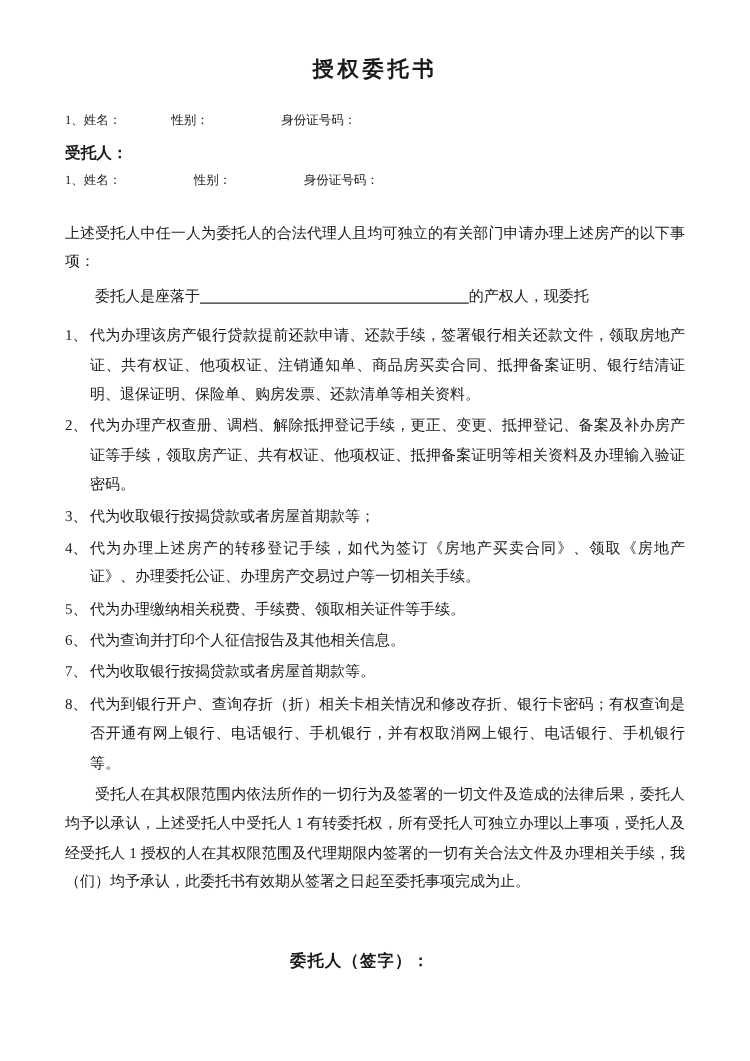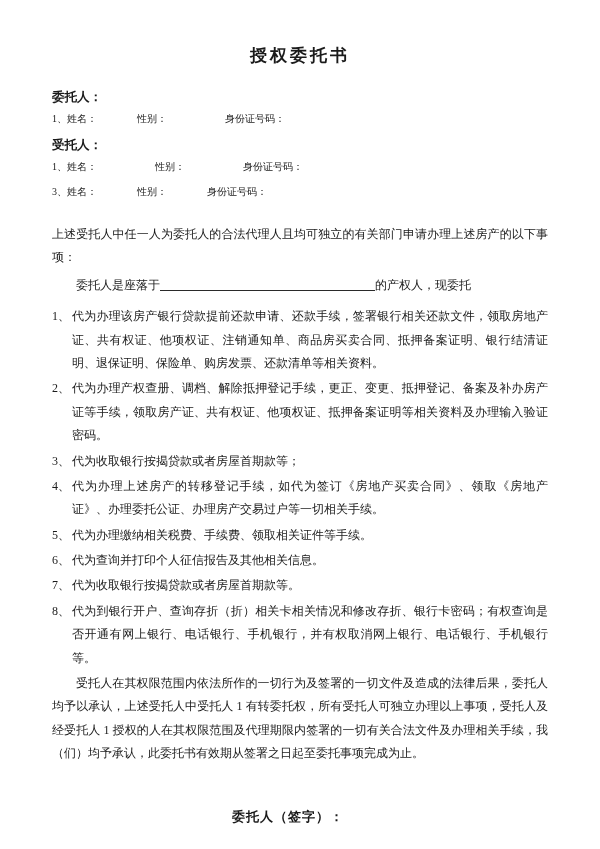--- a/index.html
+++ b/index.html
@@ -95,30 +95,28 @@
     letter-spacing: 1px;
   }
 </style>
 </head>
 <body>
 
 <div class="page">
 
   <div class="doc-title">授权委托书</div>
 
-  <div class="section-label">委托人：</div>
 
   <div class="party-line"><span class="num">1、</span><span class="fld">姓名：</span><span class="gap-md"></span><span class="fld">性别：</span><span class="gap-lg"></span><span class="fld">身份证号码：</span></div>
 
   <div class="section-label">受托人：</div>
 
   <div class="party-line"><span class="num">1、</span><span class="fld">姓名：</span><span class="gap-lg"></span><span class="fld">性别：</span><span class="gap-lg"></span><span class="fld">身份证号码：</span></div>
 
 
-  <div class="party-line"><span class="num">3、</span><span class="fld">姓名：</span><span class="gap-md"></span><span class="fld">性别：</span><span class="gap-md"></span><span class="fld">身份证号码：</span></div>
 
   <div class="body-block">
 
     <p class="para">上述受托人中任一人为委托人的合法代理人且均可独立的有关部门申请办理上述房产的以下事项：</p>
 
     <p class="para indent"><span>委托人是座落于</span><span class="blank-line blank-w1"></span><span>的产权人，现委托</span></p>
 
     <ul class="item-list">
       <li class="item">
         <span class="item-num">1、</span>

